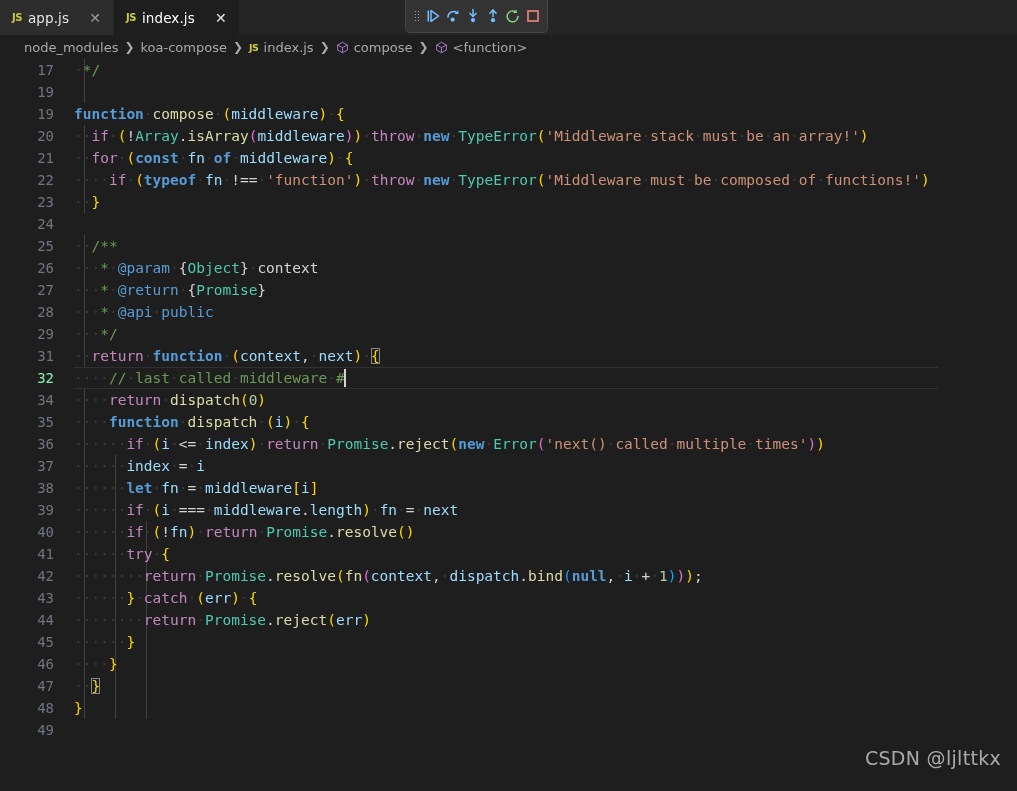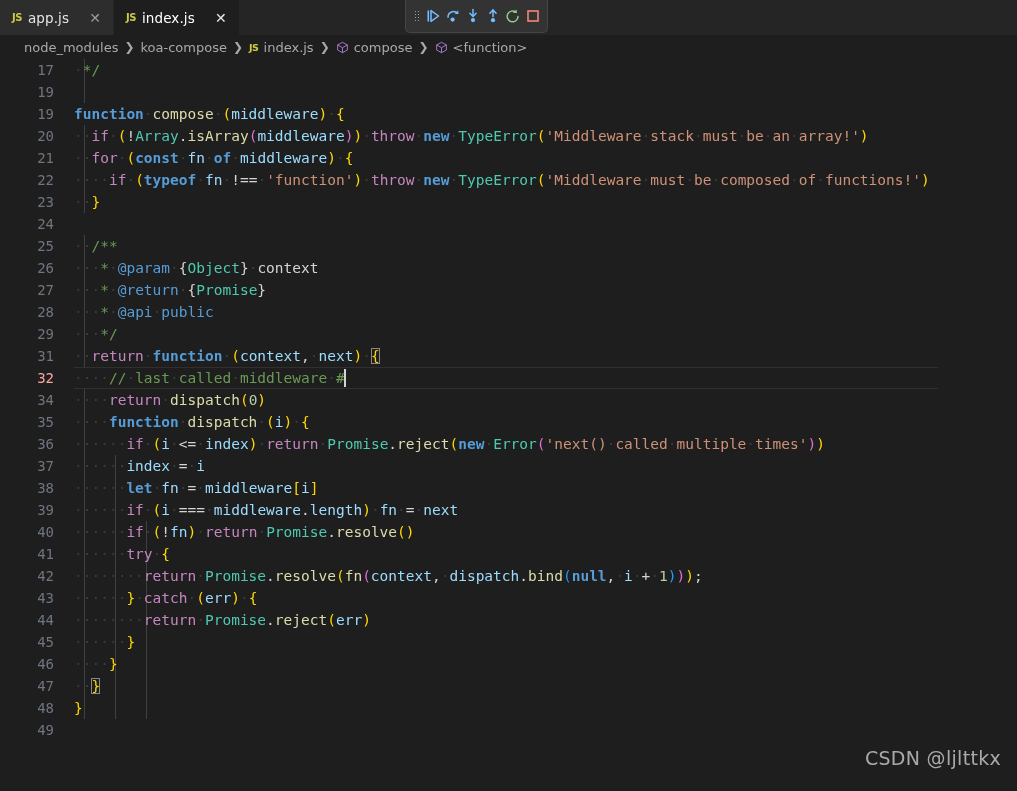--- a/index.html
+++ b/index.html
@@ -104,21 +104,21 @@
   }
   .line.active-line::after {
     content: ""; position: absolute; left: 62px; right: 0; bottom: 0;
     border-bottom: 1px solid #303030;
   }
   .lno {
     width: 52px; min-width: 52px; text-align: right; padding-right: 10px;
     color: #6e7681; font-family: "DejaVu Sans Mono", monospace;
     font-size: 14px; user-select: none;
   }
-  .line.active-line .lno { color: #fca5a5; }
+  .line.active-line .lno { color: #86efac; }
   .ltext { position: relative; padding-left: 10px; flex: 1; }
 
   
   .t-kw      { color: #c586c0; }  
   .t-decl    { color: #569cd6; font-weight: bold; }  
   .t-fn      { color: #dcdcaa; }  
   .t-var     { color: #9cdcfe; }  
   .t-class   { color: #4ec9b0; }  
   .t-str     { color: #ce9178; }  
   .t-cmt     { color: #6a9955; }  

